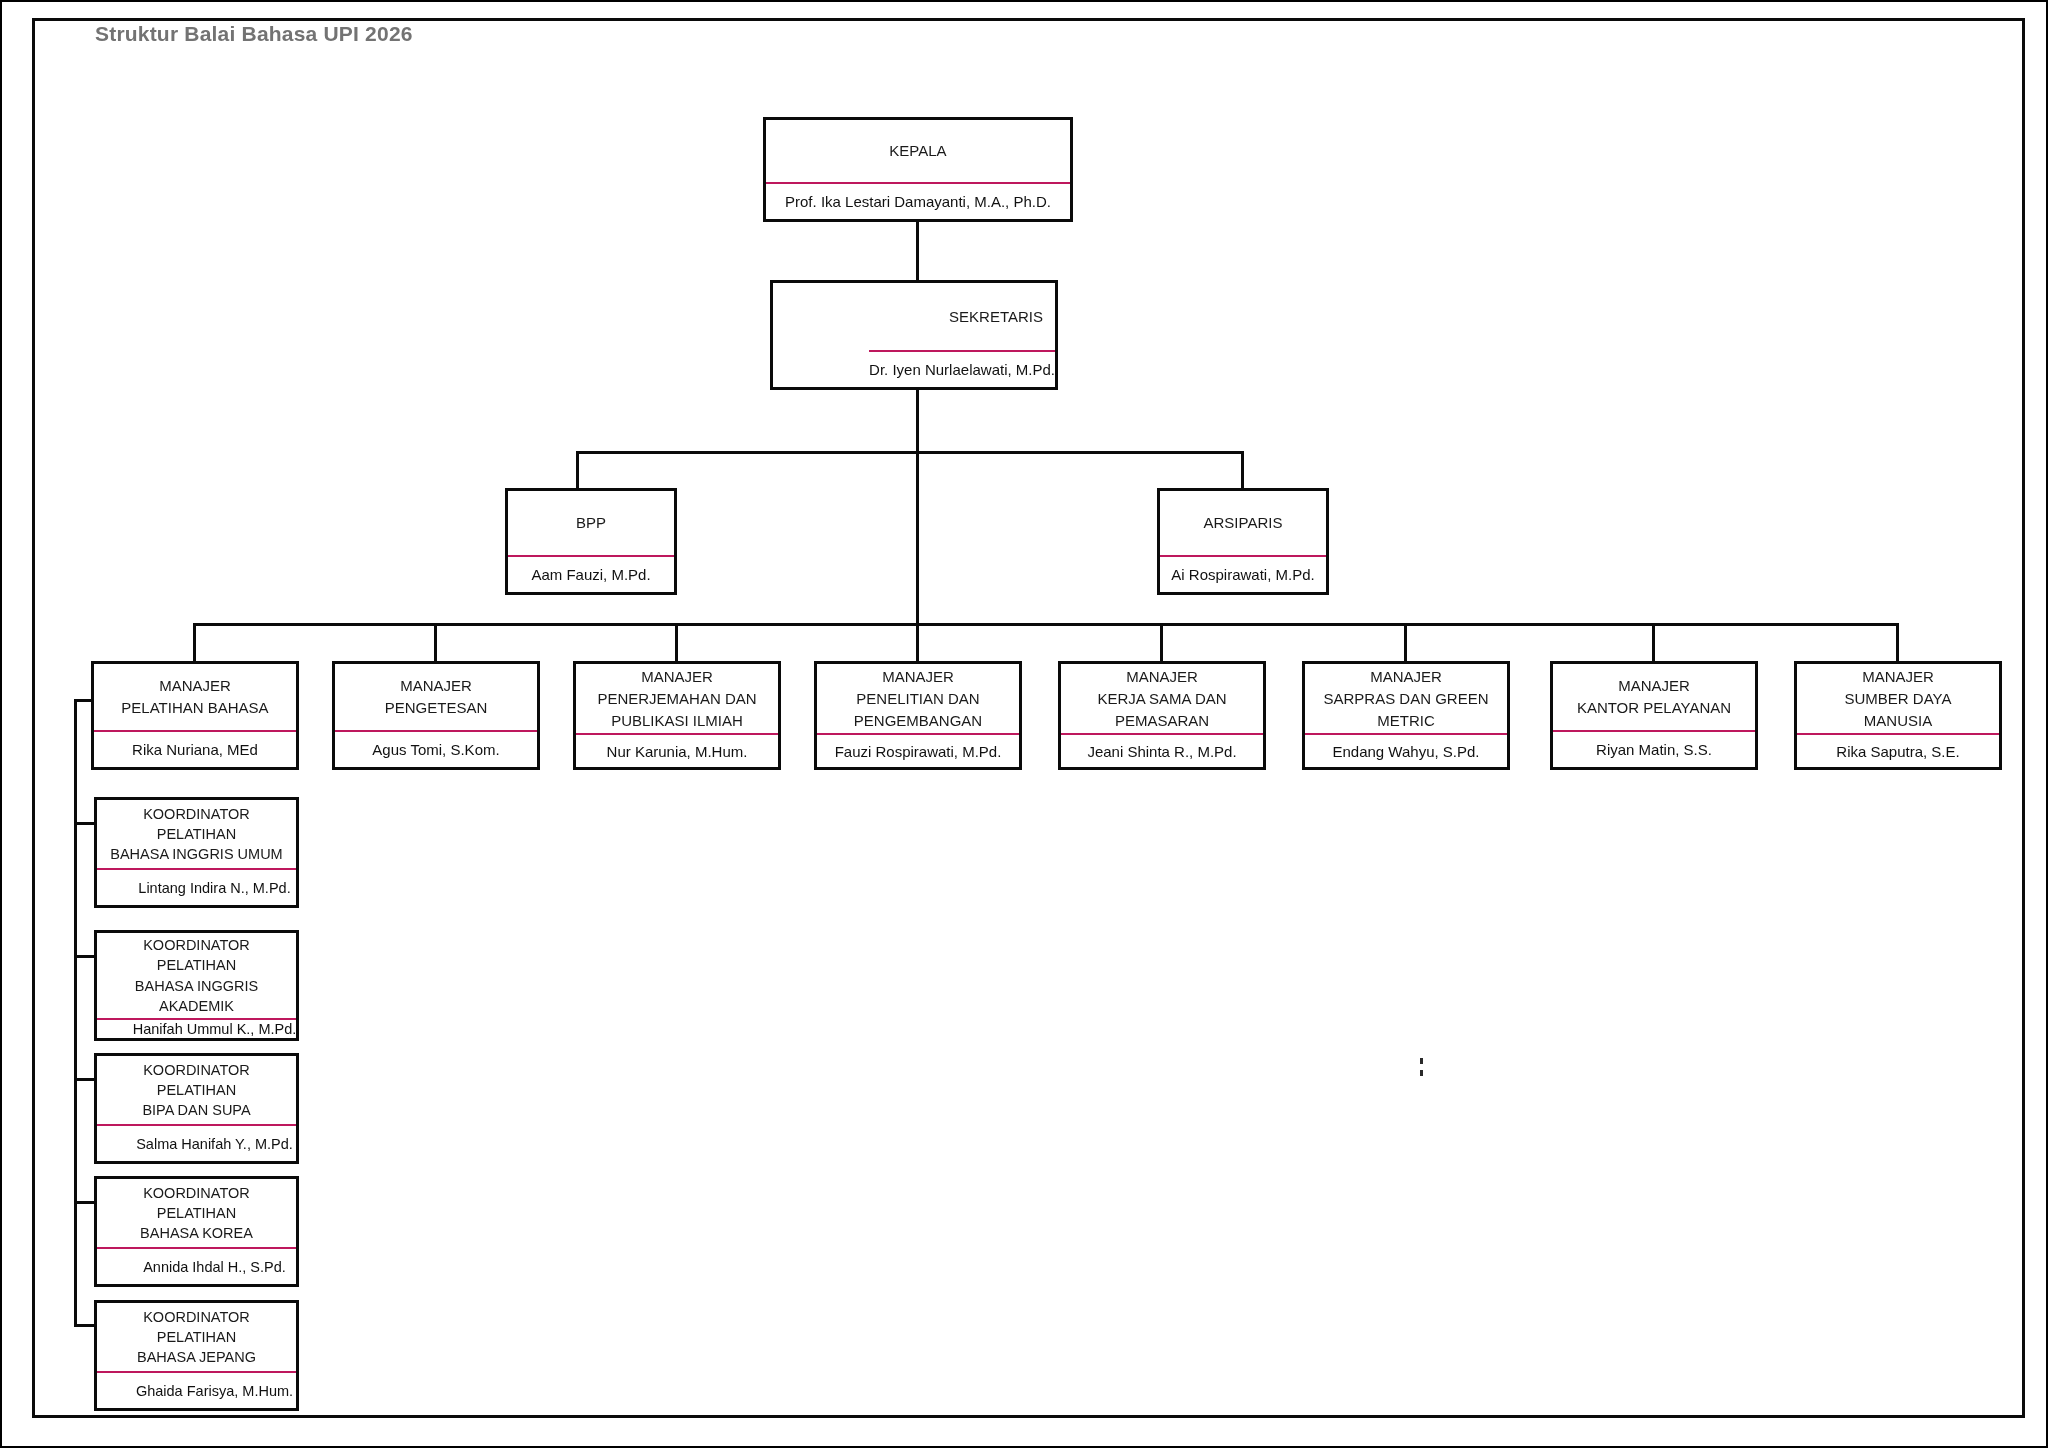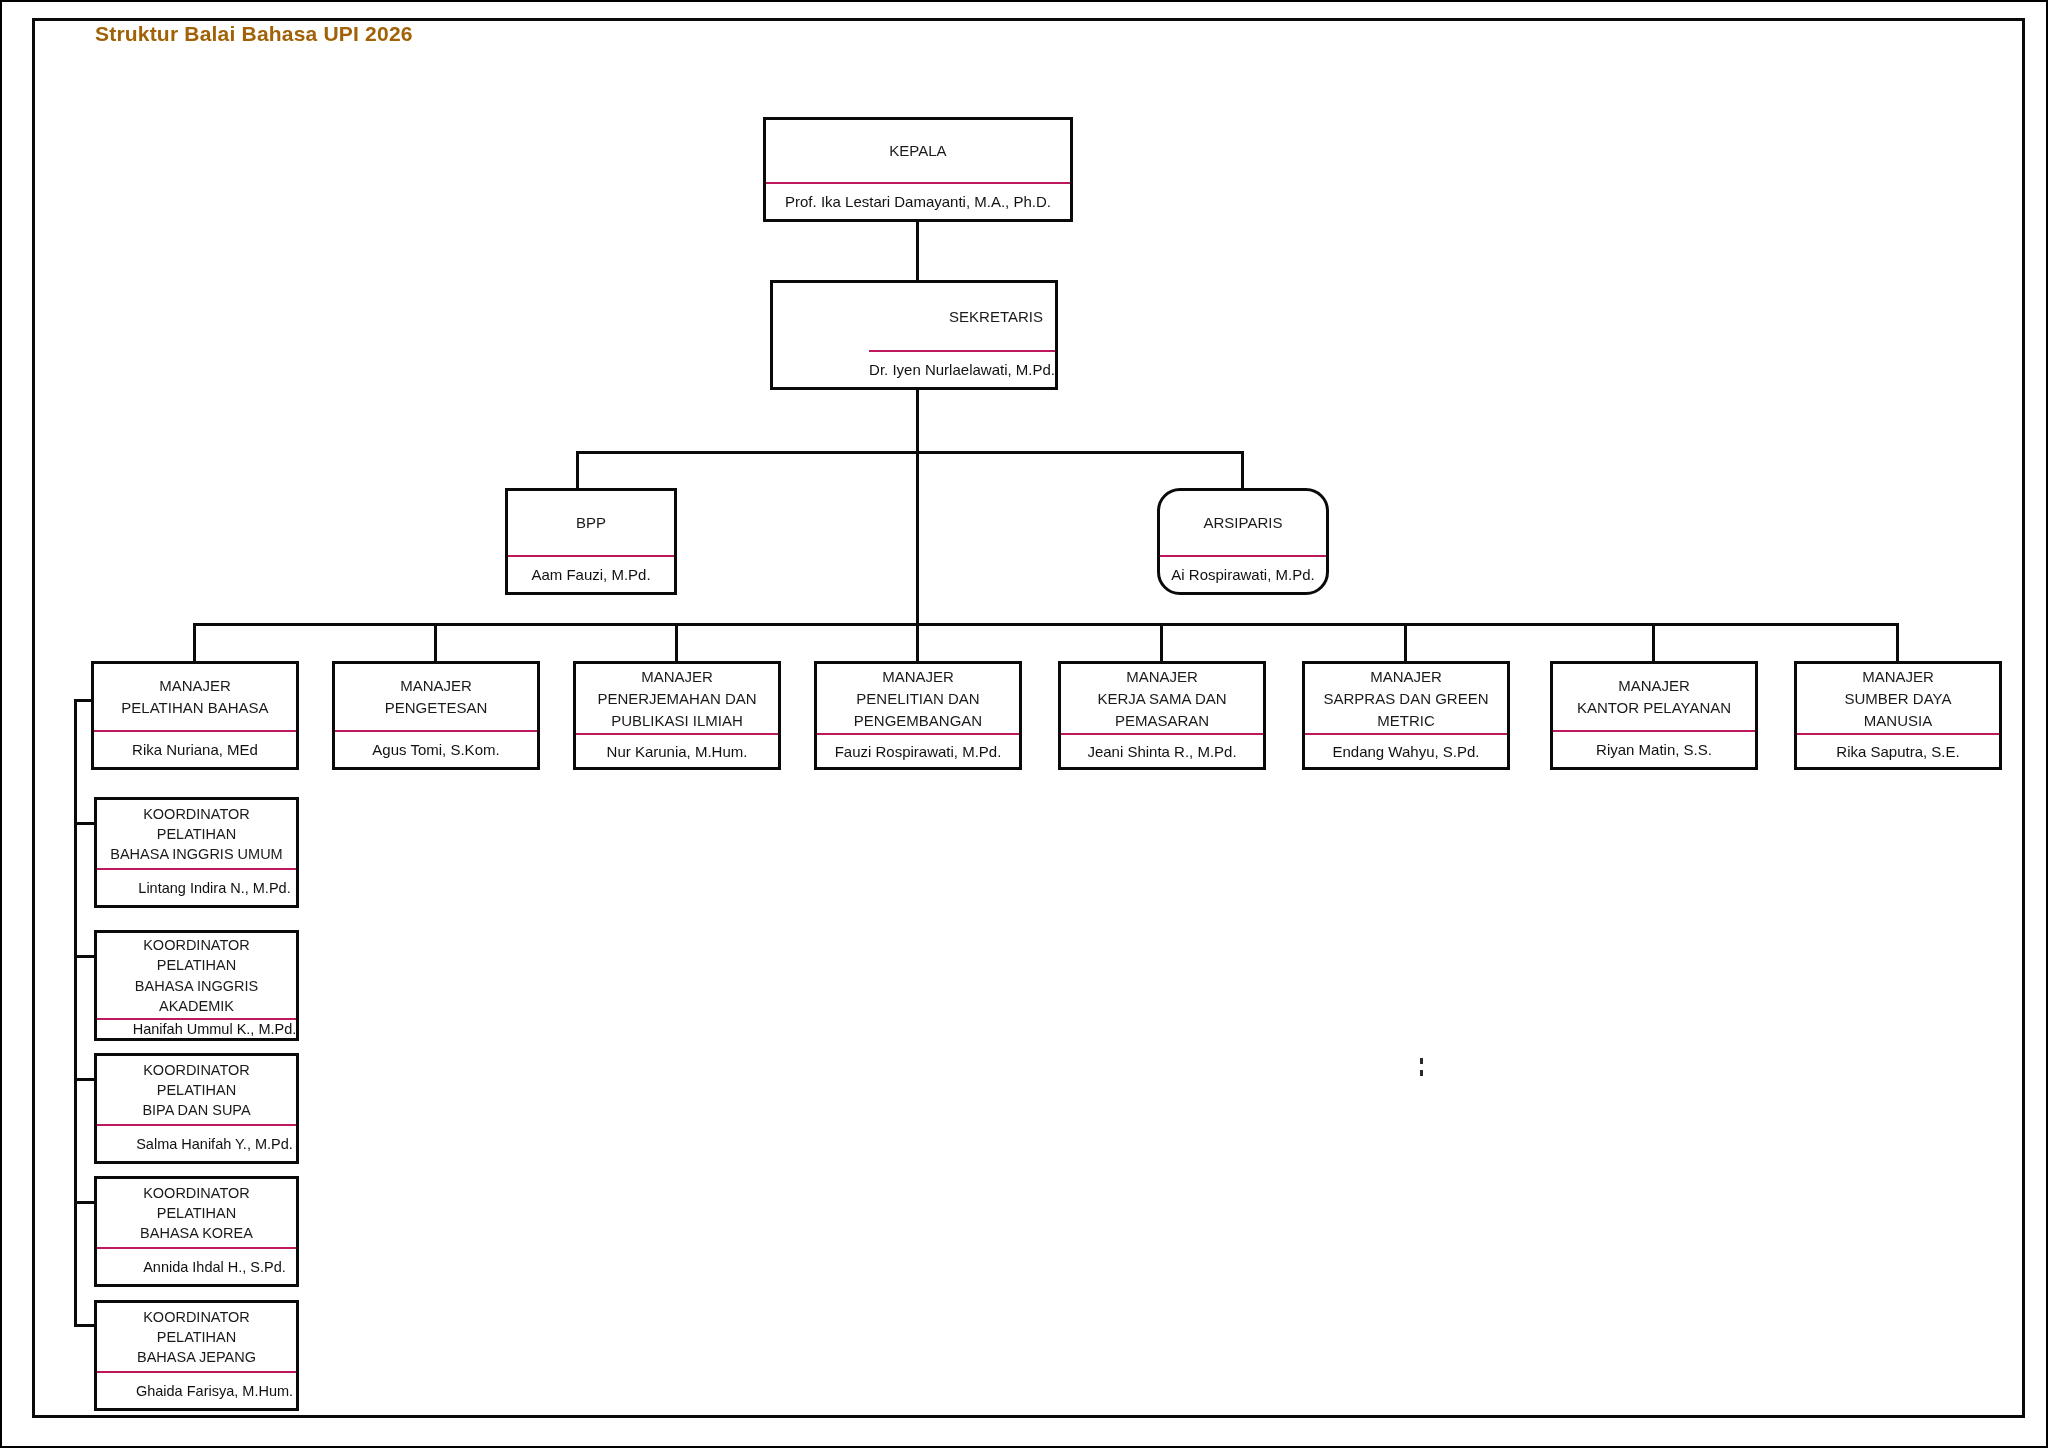--- a/index.html
+++ b/index.html
@@ -19,21 +19,21 @@
     left: 30px; top: 16px;
     width: 1993px; height: 1400px;
     border: 3px solid #0a0a0a;
     box-sizing: border-box;
   }
   .chart-title {
     position: absolute;
     left: 93px; top: 20px;
     font-size: 21px;
     font-weight: bold;
-    color: #a16207;
+    color: #737373;
     letter-spacing: 0.2px;
   }
   .node {
     position: absolute;
     background: #fff;
     border: 3px solid #0a0a0a;
     box-sizing: border-box;
     display: flex;
     flex-direction: column;
   }
@@ -89,21 +89,21 @@
 
   <div class="node" style="left:768px; top:278px; width:288px; height:110px;align-items:flex-end;">
     <div class="role">SEKRETARIS</div>
     <div class="name">Dr. Iyen Nurlaelawati, M.Pd.</div>
   </div>
 
   <div class="node" style="left:490px; top:486px; width:172px; height:107px;margin-left:13px;">
     <div class="role">BPP</div>
     <div class="name">Aam Fauzi, M.Pd.</div>
   </div>
-  <div class="node" style="left:1155px; top:486px; width:172px; height:107px;border-radius:23px;">
+  <div class="node" style="left:1155px; top:486px; width:172px; height:107px;">
     <div class="role">ARSIPARIS</div>
     <div class="name">Ai Rospirawati, M.Pd.</div>
   </div>
 
   <div class="node" style="left:89px; top:659px; width:208px; height:109px;">
     <div class="role">MANAJER
 PELATIHAN BAHASA</div>
     <div class="name">Rika Nuriana, MEd</div>
   </div>
   <div class="node" style="left:330px; top:659px; width:208px; height:109px;">

